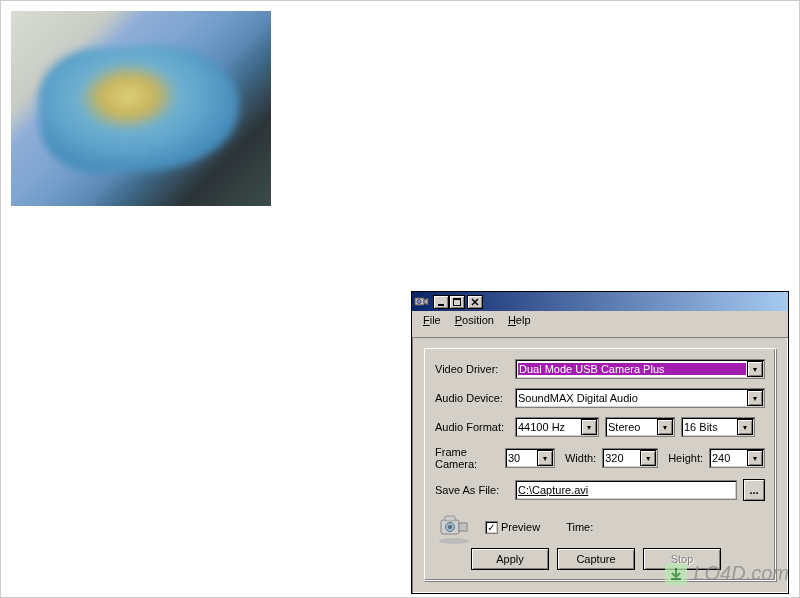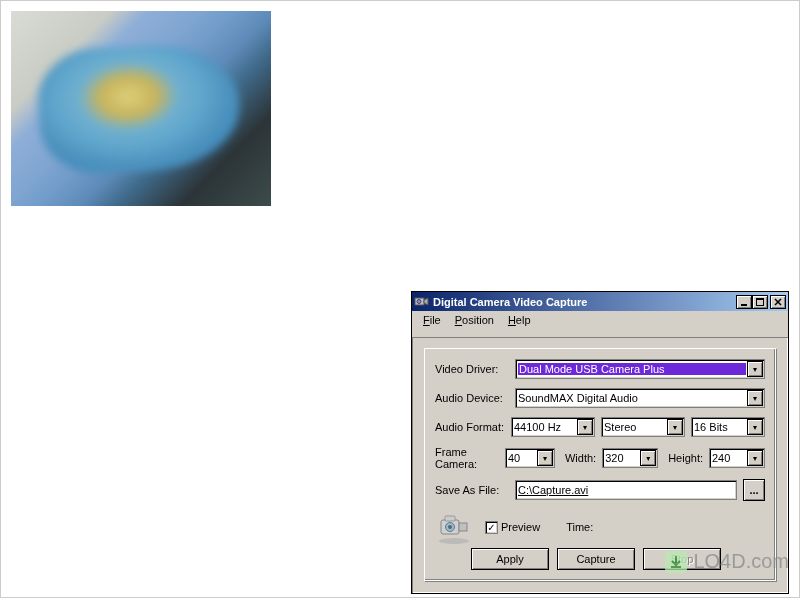--- a/index.html
+++ b/index.html
@@ -123,21 +123,21 @@
   align-items: center;
   position: relative;
   padding-right: 18px;
 }
 .combo .v {
   flex: 1;
   white-space: nowrap;
   overflow: hidden;
 }
 .combo .v.selected {
-  background: #6d28d9;
+  background: #a21caf;
   color: #fff;
   padding: 0 1px;
 }
 .combo .arrow {
   position: absolute;
   right: 1px; top: 1px;
   width: 16px; height: 16px;
   background: #d4d0c8;
   border: 1px solid #000;
   box-shadow: 1px 1px 0 #fff inset, -1px -1px 0 #808080 inset;
@@ -191,23 +191,24 @@
 .action-btns {
   display: flex;
   gap: 8px;
   margin-left: 36px;
   margin-top: 4px;
 }
 .action-btns .btn { width: 78px; }
 
 .watermark {
   position: absolute;
-  bottom: 24px; right: 10px;
+  bottom: 12px; right: 10px;
   display: flex; align-items: center; gap: 6px;
   opacity: 0.75;
+  font-style: italic;
 }
 .wm-icon {
   width: 22px; height: 22px;
   background: #b8e8b0;
   border-radius: 4px;
   display: flex; align-items: center; justify-content: center;
 }
 .wm-text {
   font-size: 20px;
   color: #888;
@@ -222,21 +223,20 @@
 
 <div class="window">
   <div class="titlebar">
     <span class="app-icon">
       <svg width="16" height="16" viewBox="0 0 16 16">
         <rect x="1" y="4" width="9" height="7" fill="#c0c0c0" stroke="#555"></rect>
         <circle cx="5" cy="7.5" r="2" fill="#88c" stroke="#446"></circle>
         <path d="M10 6 L14 4 L14 11 L10 9 Z" fill="#aaa" stroke="#555"></path>
       </svg>
     </span>
-    <span class="title">Digital Camera Video Capture</span>
     <div class="title-btns">
       <div class="title-btn">
           <svg width="8" height="8">
             <rect x="1" y="6" width="6" height="2" fill="#000"></rect>
           </svg>
         </div>
       <div class="title-btn">
           <svg width="8" height="8">
             <rect x="0.5" y="0.5" width="7" height="7" fill="none" stroke="#000"></rect>
             <rect x="0" y="0" width="8" height="2" fill="#000"></rect>
@@ -279,36 +279,36 @@
         </div>
       </div>
 
       <div class="row">
         <div class="lbl">Audio Format:</div>
         <div class="field">
           <div class="combo" style="width:84px">
             <span class="v">44100 Hz</span>
             <span class="arrow">▾</span>
           </div>
-          <div class="combo" style="width:84px">
+          <div class="combo" style="width:70px">
             <span class="v">Stereo</span>
             <span class="arrow">▾</span>
           </div>
           <div class="combo" style="width:74px">
             <span class="v">16 Bits</span>
             <span class="arrow">▾</span>
           </div>
         </div>
       </div>
 
       <div class="row">
         <div class="lbl">Frame Camera:</div>
         <div class="field">
           <div class="combo" style="width:50px">
-            <span class="v">40</span>
+            <span class="v">30</span>
             <span class="arrow">▾</span>
           </div>
           <span class="small-label">Width:</span>
           <div class="combo" style="width:56px">
             <span class="v">320</span>
             <span class="arrow">▾</span>
           </div>
           <span class="small-label">Height:</span>
           <div class="combo" style="width:56px">
             <span class="v">240</span>

